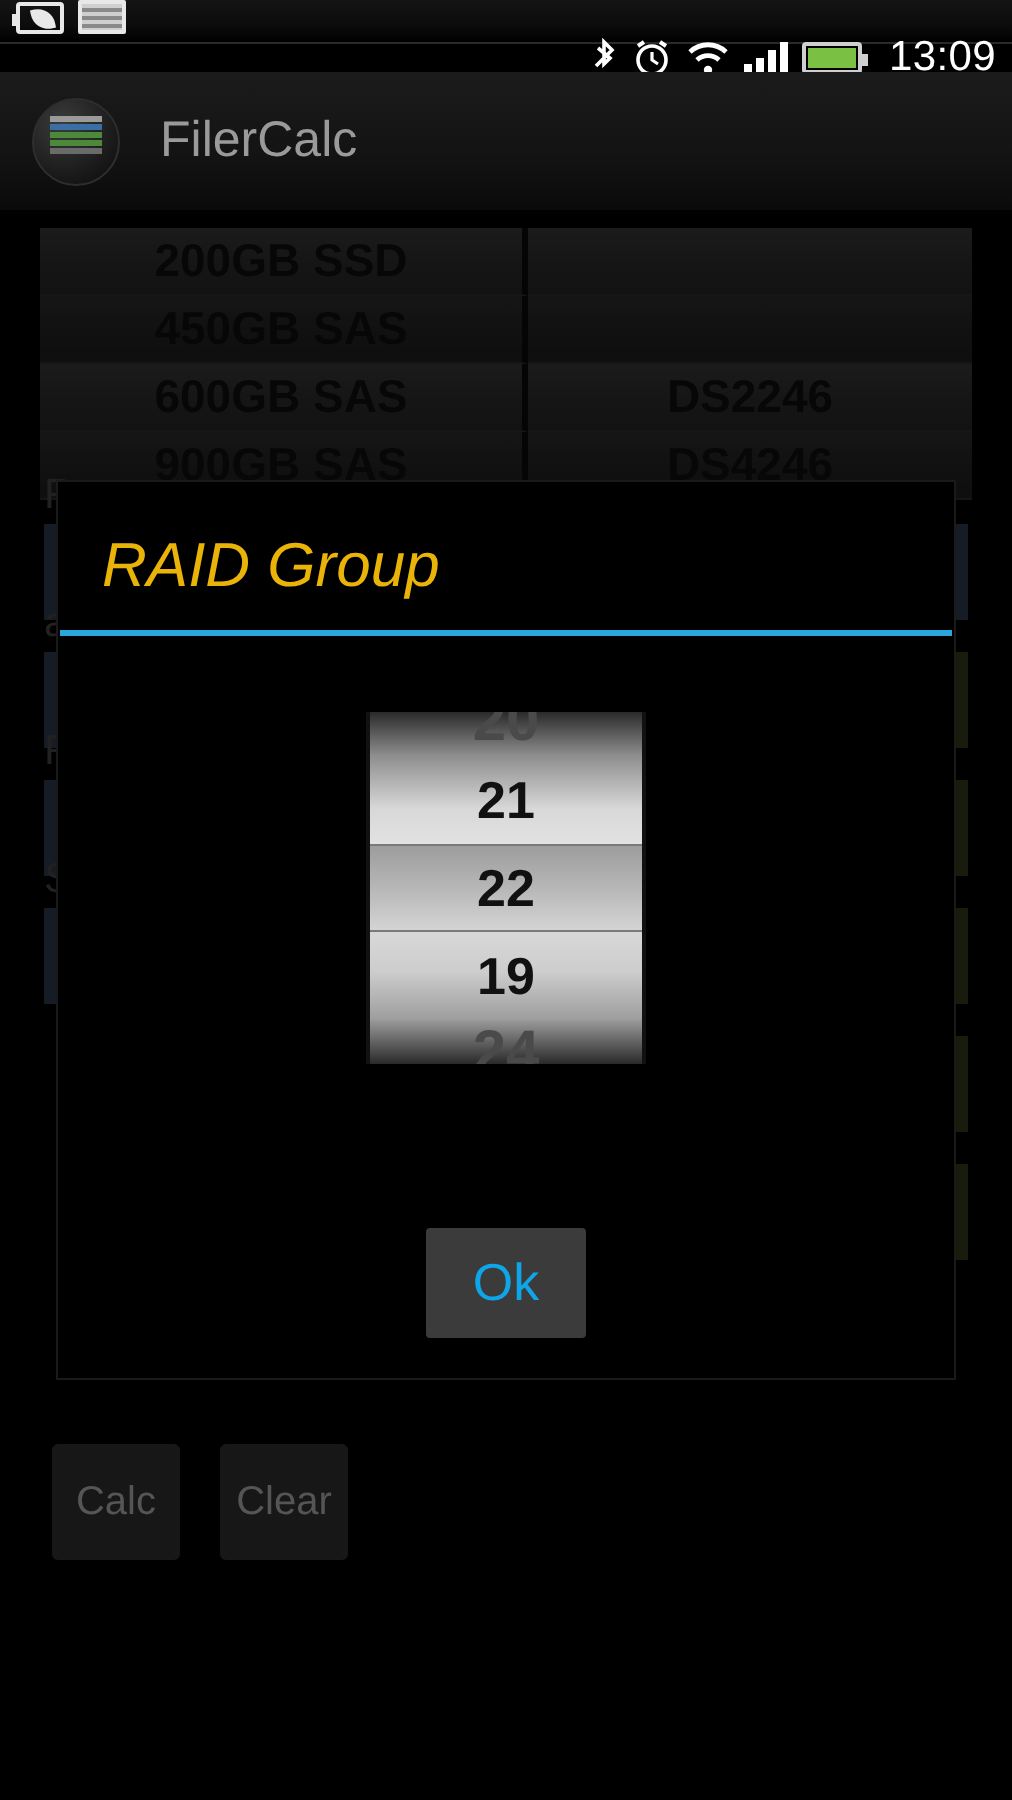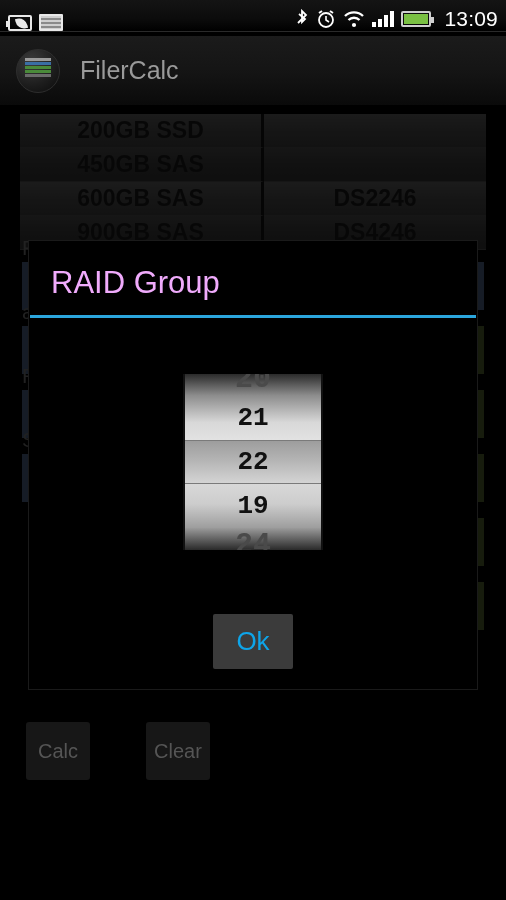--- a/index.html
+++ b/index.html
@@ -6,24 +6,24 @@
   html, body {
     width:506px; height:900px;
     background:#000;
     font-family:"Liberation Sans", sans-serif;
     overflow:hidden;
   }
   #screen { position:relative; width:506px; height:900px; background:#000; }
 
   
   .statusbar {
-    position:absolute; top:0; left:0; width:506px; height:32px;
+    position:absolute; top:0; left:0; width:506px; height:22px;
     background:linear-gradient(180deg,#141414 0%,#0c0c0c 60%,#000 100%);
     border-bottom:1px solid #2a2a2a;
-    display:flex; align-items:flex-end; padding:0 8px;
+    display:flex; align-items:flex-start; padding:0 8px;flex-direction:column;
   }
   .sb-left { display:flex; align-items:center; gap:7px; }
   .sb-right { display:flex; align-items:center; gap:7px; margin-left:auto; }
   .sb-time { color:#fff; font-size:21px; letter-spacing:0.2px; margin-left:6px; }
 
   .ico-eco {
     position:relative; width:24px; height:16px;
     border:2px solid #e8e8e8; border-radius:2px;
   }
   .ico-eco::before {
@@ -113,29 +113,29 @@
     position:absolute; top:106px; left:0; width:506px; height:794px;
     background:rgba(0,0,0,0.70);
   }
 
   
   .dialog {
     position:absolute; top:240px; left:28px; width:450px; height:450px;
     background:#000; border:1px solid #1a1a1a;
   }
   .dlg-title {
-    color:#f0abfc; font-size:31px;
+    color:#eab308; font-size:31px;
     padding:24px 0 14px 22px;
+    font-style:italic;
   }
   .dlg-divider { height:3px; background:#2ba6dd; margin:0 1px; }
 
   .picker-wrap {
     display:flex; justify-content:center; align-items:flex-start;
-    padding-top:56px;
-    font-family:Liberation Mono, monospace;
+    padding-top:38px;
   }
   .picker {
     position:relative; width:140px; height:176px;
     border-left:2px solid #111; border-right:2px solid #111;
     background:#b9b9b9; overflow:hidden;
   }
   .pk-item {
     height:44px; display:flex; align-items:center; justify-content:center;
     font-size:26px; font-weight:bold; color:#111;
   }
@@ -163,21 +163,21 @@
   .dlg-btn {
     min-width:80px; height:55px; padding:0 18px;
     background:#3b3b3b; border:none; border-radius:2px;
     color:#0ea5e9; font-size:26px; font-family:"Liberation Sans", sans-serif;
     cursor:pointer;
   }
 
   
   .bottom-btns {
     position:absolute; top:722px; left:26px;
-    display:flex; gap:56px;
+    display:flex; gap:20px;
   }
   .dim-btn {
     width:64px; height:58px; background:#171717;
     border:none; border-radius:3px;
     color:#555; font-size:20px; font-family:"Liberation Sans", sans-serif;
   }
 </style>
 </head>
 <body>
 

